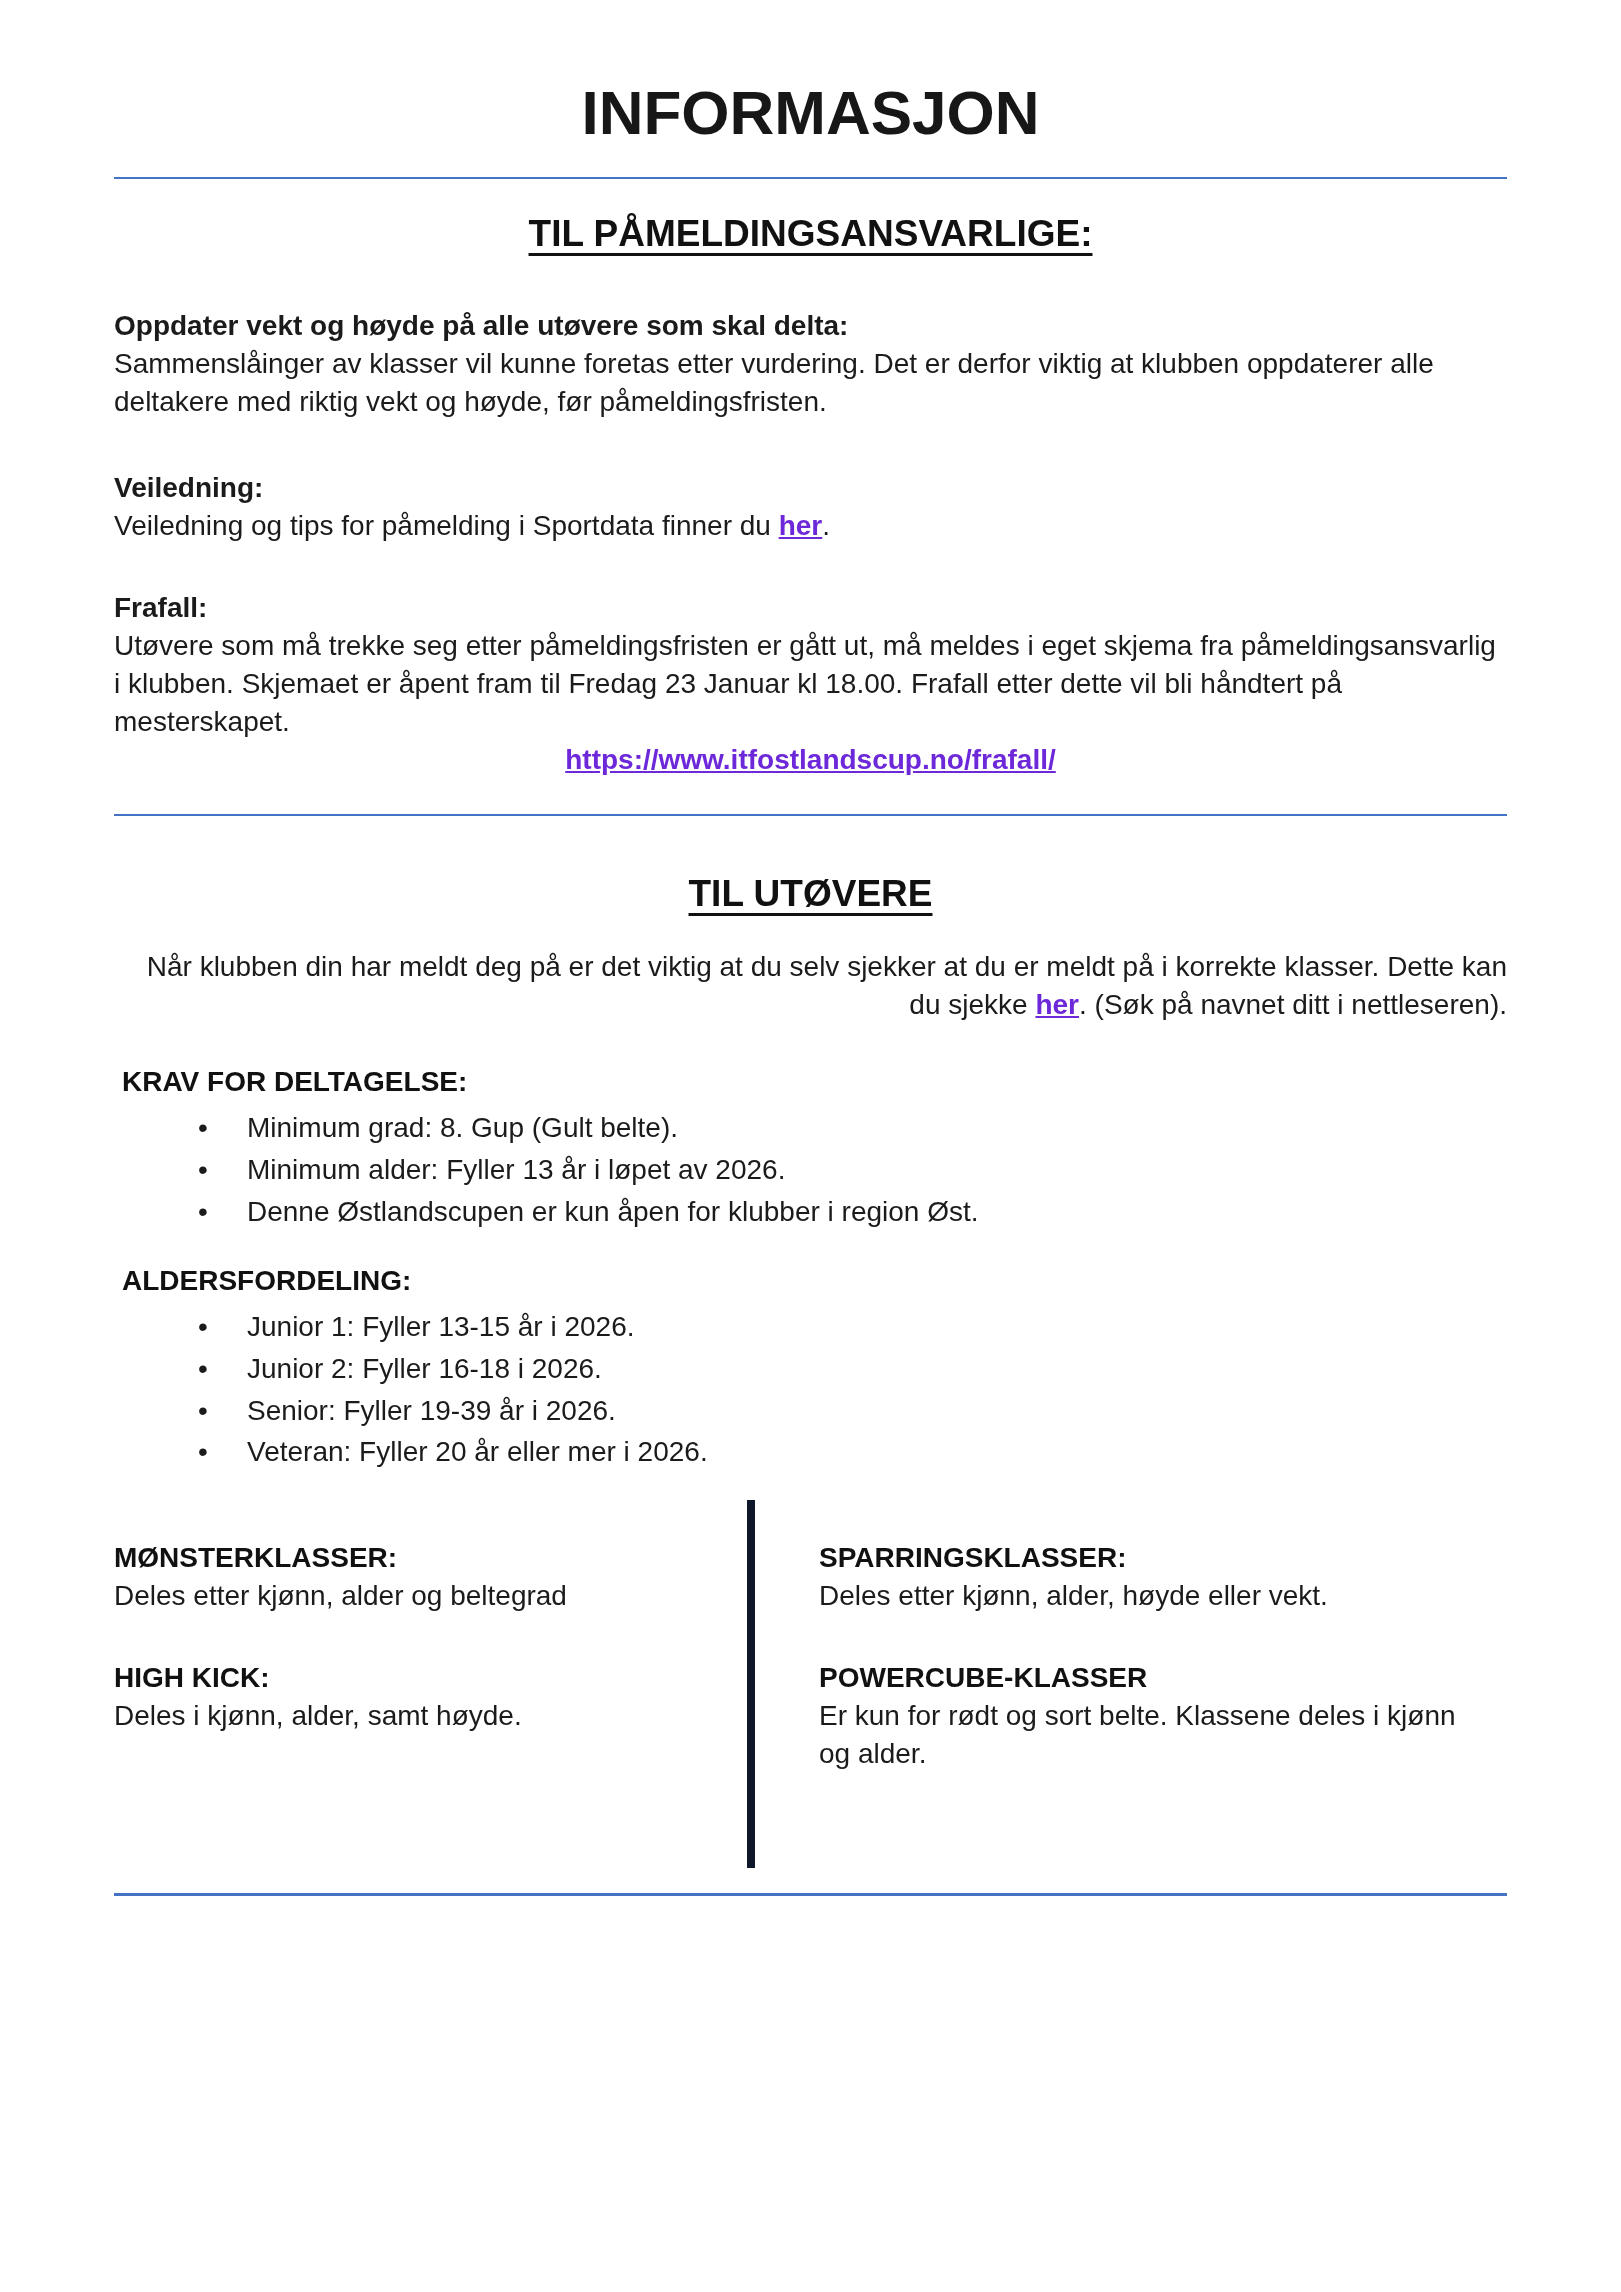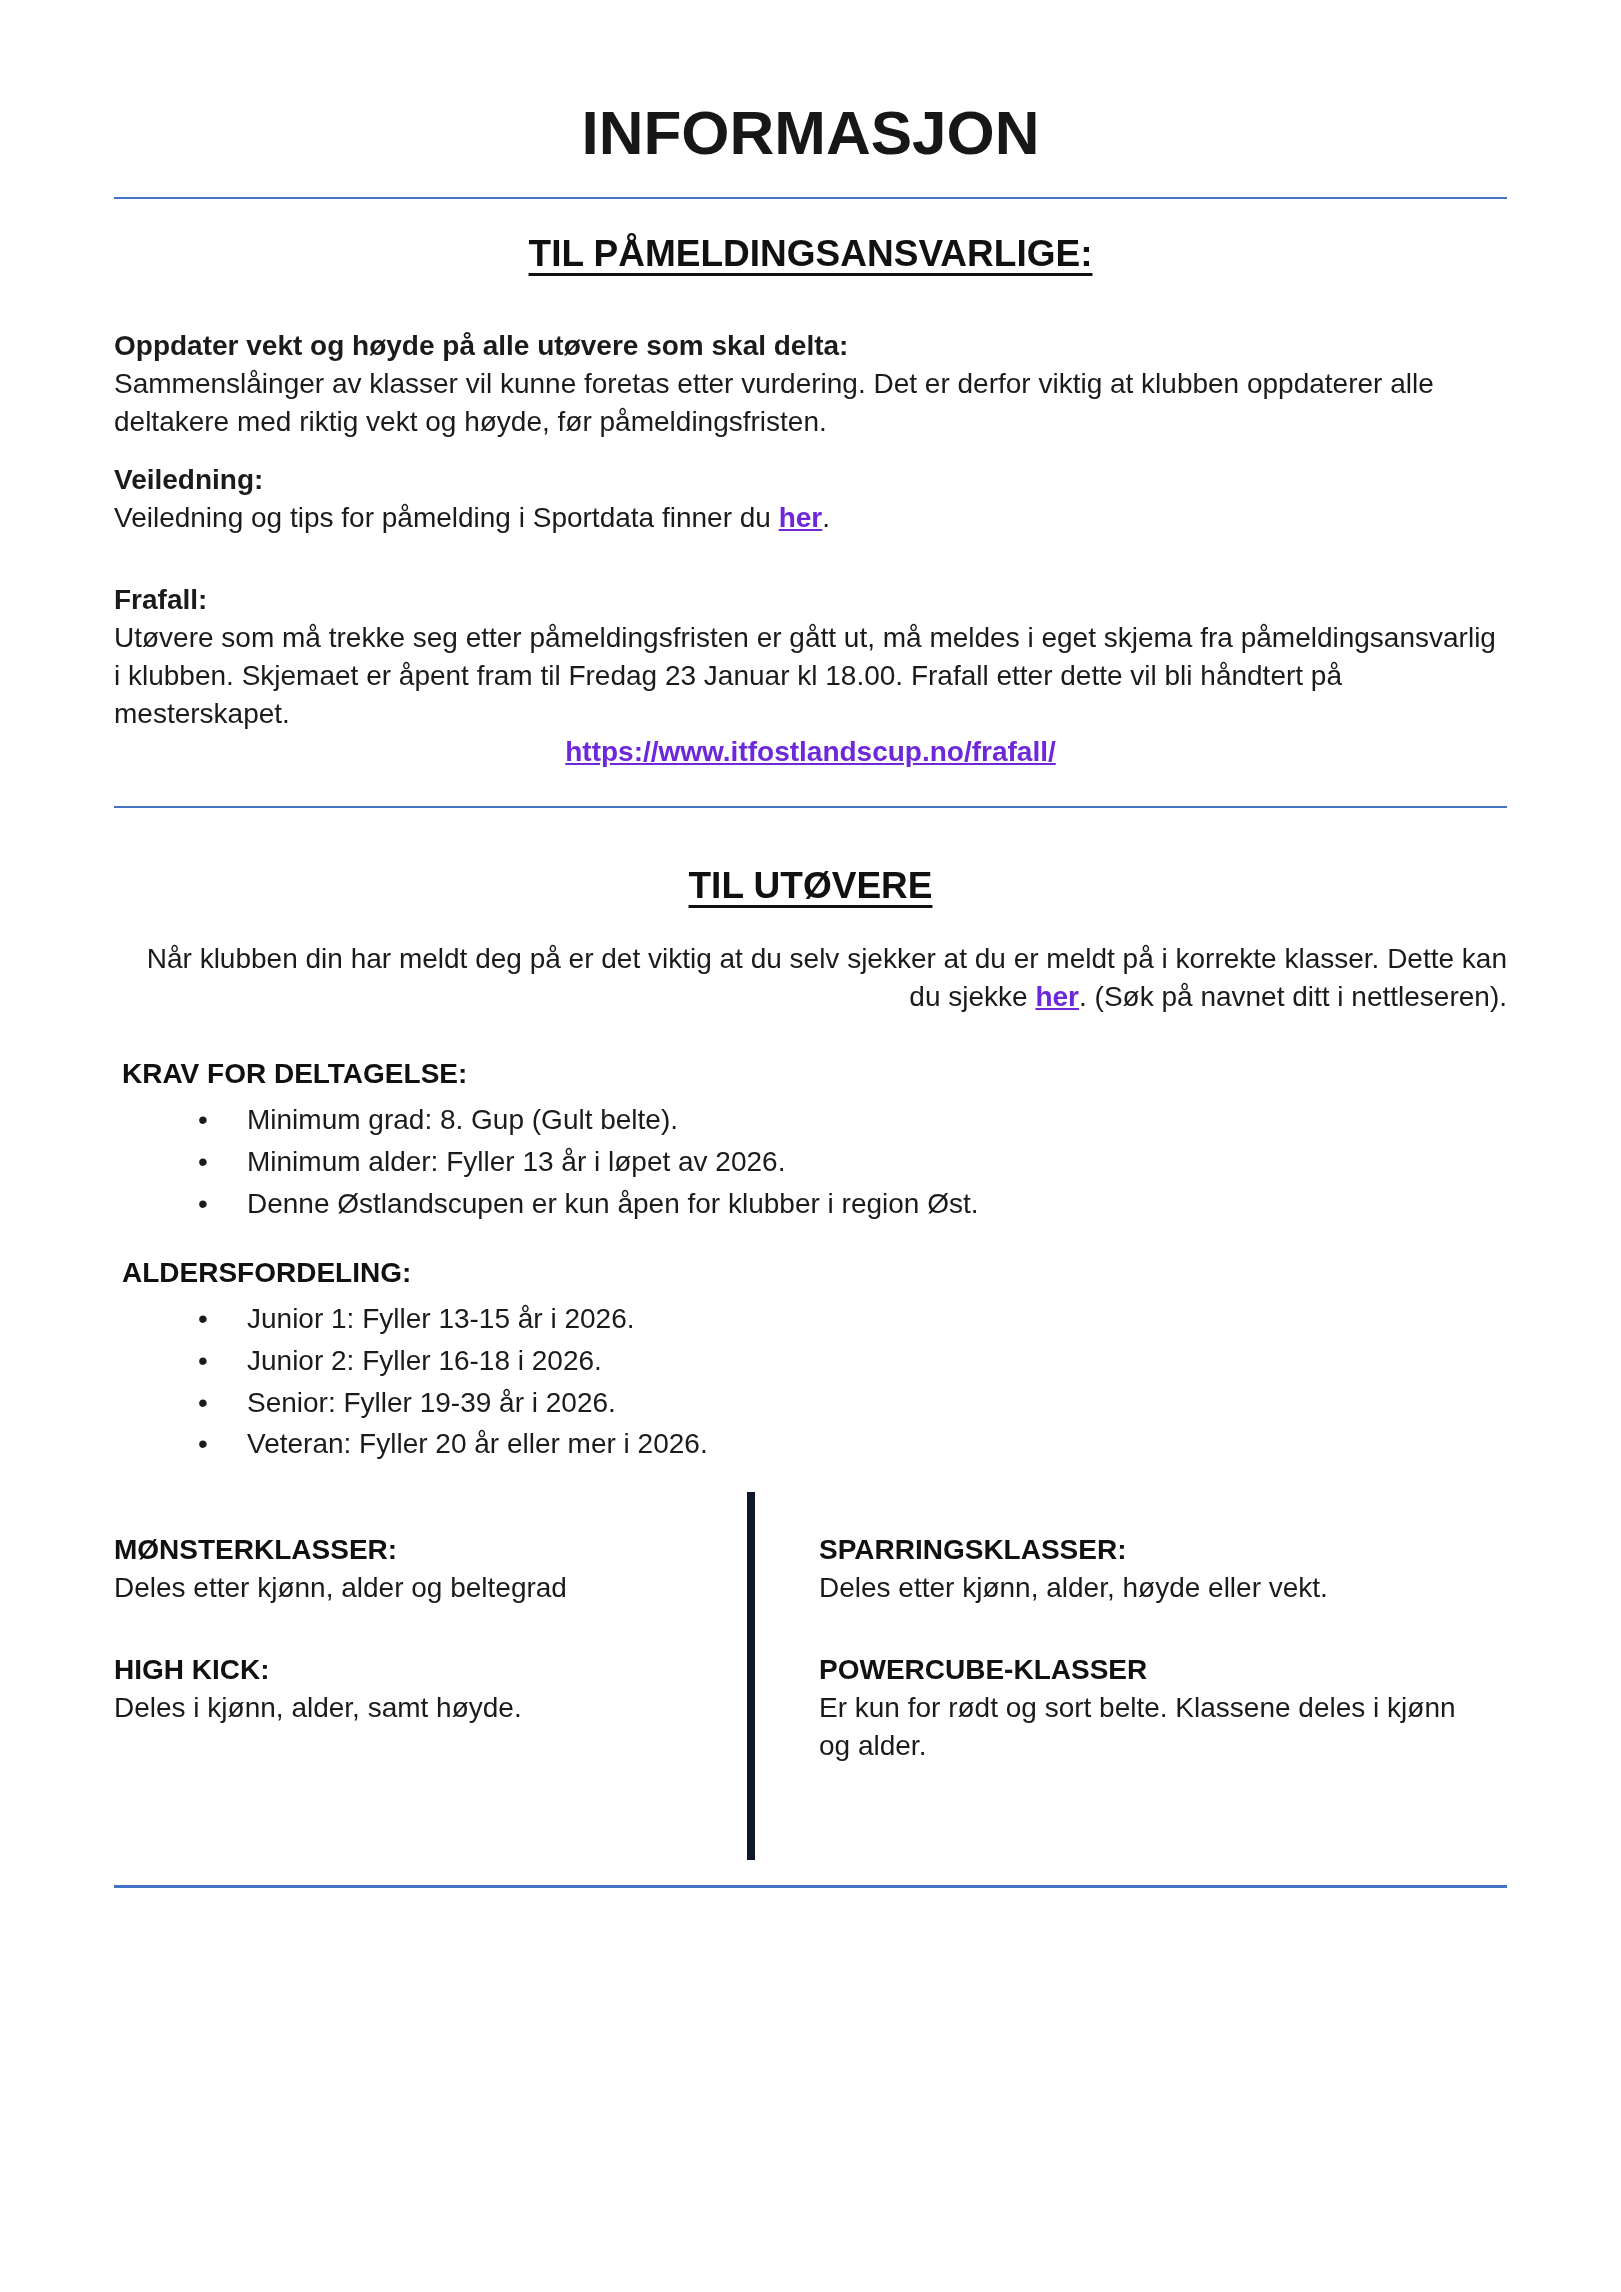--- a/index.html
+++ b/index.html
@@ -16,21 +16,21 @@
     box-sizing: border-box;
     padding: 0 114px;
     overflow: hidden;
     font-family: "Liberation Sans", "DejaVu Sans", sans-serif;
     font-size: 28px;
     line-height: 38px;
     color: #1b1b1b;
   }
   .doc-title {
     margin: 0;
-    padding-top: 100px;
+    padding-top: 80px;
     font-size: 62px;
     line-height: 65px;
     font-weight: 700;
     text-align: center;
     color: #171717;
   }
   .rule {
     border: none;
     margin: 0;
   }
@@ -44,21 +44,21 @@
     font-weight: 700;
     text-align: center;
     text-decoration: underline;
     text-decoration-thickness: 2.9px;
     text-underline-offset: 6.9px;
     color: #111111;
   }
   .section-heading.h-utovere { margin-top: 55px; }
   .para { margin: 0; }
   .p-update { margin-top: 51px; }
-  .p-guide { margin-top: 20px; }
+  .p-guide { margin-top: 48px; }
   .p-withdrawal { margin-top: 44px; }
   .p-classes { margin-top: 61px; }
   .p-check { margin-top: 32px; text-align: right; }
   .lead { font-weight: 700; }
   .bold-inline { font-weight: 400; text-align: right; }
   a.doc-link, .doc-link {
     color: #6d28d9;
     font-weight: 700;
     text-decoration: underline;
     cursor: pointer;

